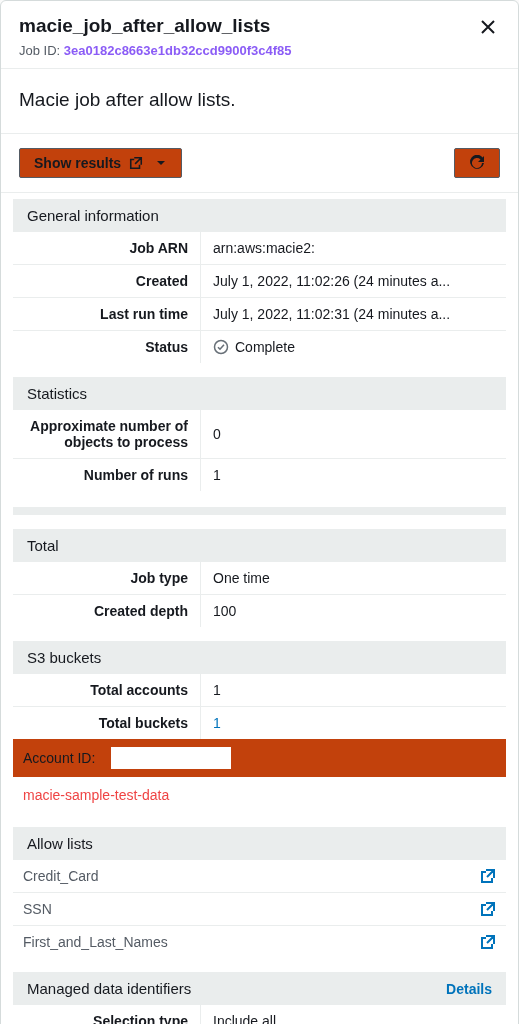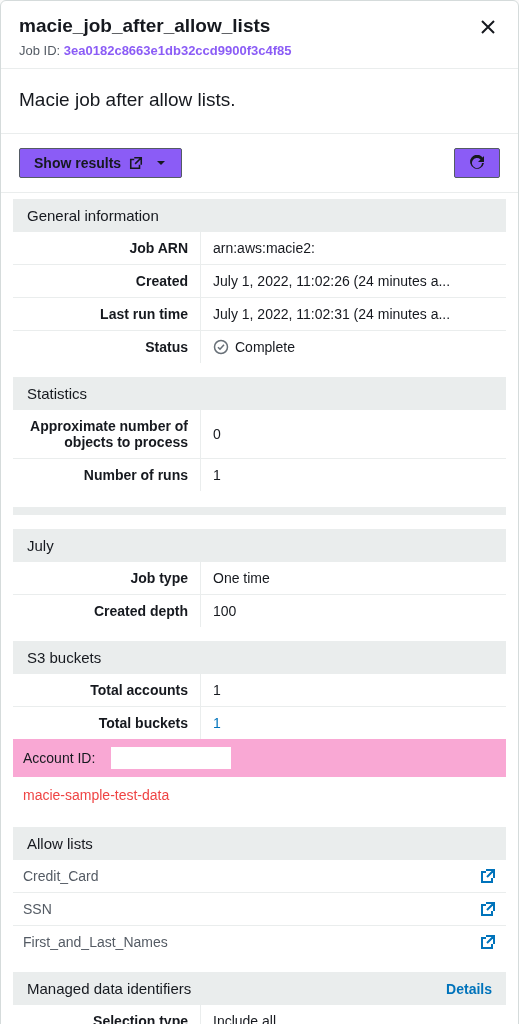--- a/index.html
+++ b/index.html
@@ -45,21 +45,21 @@
   }
   .actions-row {
     padding: 14px 18px;
     display: flex;
     justify-content: space-between;
     align-items: center;
     border-bottom: 1px solid #eaeded;
   }
   .btn {
     border: 1px solid #545b64;
-    background: #8b5cf6;
+    background: #c2410c;
     border-radius: 2px;
     padding: 6px 14px;
     font-size: 14px;
     font-weight: 700;
     color: #16191f;
     cursor: pointer;
     display: inline-flex;
     align-items: center;
     gap: 8px;
   }
@@ -104,21 +104,21 @@
     align-items: center;
     gap: 6px;
   }
   .kv-val.link { color: #0073bb; }
   .divider-thick {
     height: 8px;
     background: #eaeded;
     margin: 16px 12px 0 12px;
   }
   .sub-label {
-    background: #f9a8d4;
+    background: #c2410c;
     margin: 0 12px;
     padding: 8px 10px;
     font-size: 14px;
     color: #16191f;
     display: flex;
     align-items: center;
     gap: 16px;
   }
   .sub-label .account-input {
     background: #fff;
@@ -226,21 +226,21 @@
       <div class="kv-row">
         <div class="kv-key">Number of runs</div>
         <div class="kv-val">1</div>
       </div>
     </div>
   </div>
 
   <div class="divider-thick"></div>
 
   <div class="section">
-    <div class="section-header">July</div>
+    <div class="section-header">Total</div>
     <div class="kv-table">
       <div class="kv-row">
         <div class="kv-key">Job type</div>
         <div class="kv-val">One time</div>
       </div>
       <div class="kv-row">
         <div class="kv-key">Created depth</div>
         <div class="kv-val">100</div>
       </div>
     </div>

